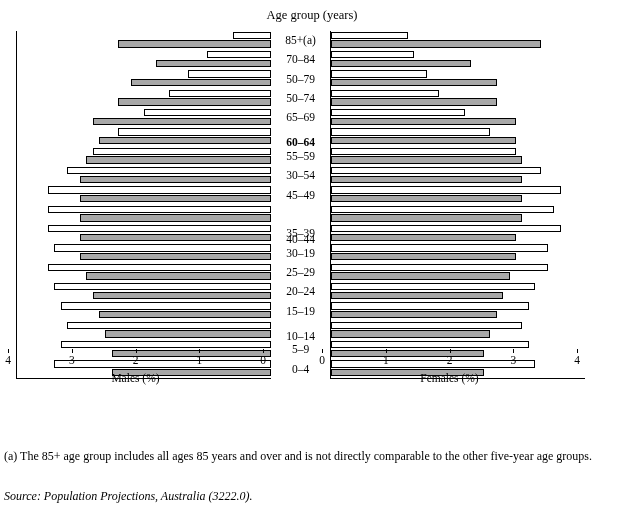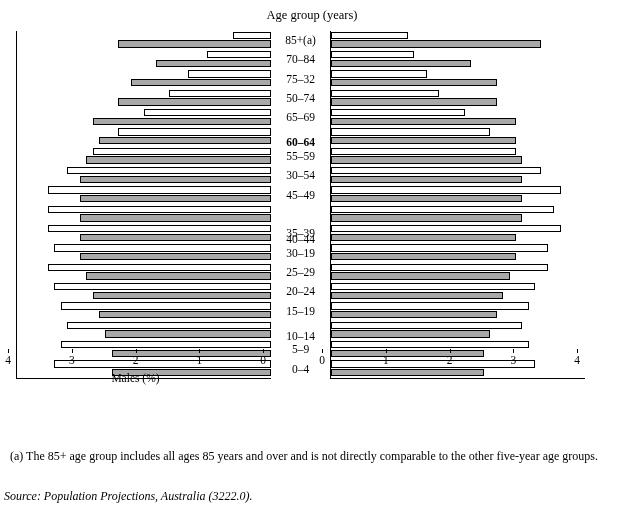--- a/index.html
+++ b/index.html
@@ -156,21 +156,21 @@
   .sw-2050 { background: #a8a8a8; }
 
   
   .footnote {
     position: absolute;
     left: 4px;
     width: 600px;
     font-size: 12px;
     line-height: 16px;
   }
-  #footnote-a { top: 448px; text-align: center; }
+  #footnote-a { top: 448px; }
   #footnote-src { top: 488px; font-style: italic; }
 </style>
 </head>
 <body>
 
 <div class="chart-wrap">
 
   <div id="title">Age group (years)</div>
 
   <div class="pyramid">
@@ -249,21 +249,21 @@
         </div>
       </div>
     <div class="labels-col">
         <div class="grp" style="top: 0px;">
           <div class="grp-label">85+(a)</div>
         </div>
         <div class="grp" style="top: 19.33px;">
           <div class="grp-label">70–84</div>
         </div>
         <div class="grp" style="top: 38.67px;">
-          <div class="grp-label">75–32</div>
+          <div class="grp-label">50–79</div>
         </div>
         <div class="grp" style="top: 58px;">
           <div class="grp-label">50–74</div>
         </div>
         <div class="grp" style="top: 77.33px;">
           <div class="grp-label">65–69</div>
         </div>
         <div class="grp" style="top: 102px; font-weight: bold;">
           <div class="grp-label">60–64</div>
         </div>
@@ -399,17 +399,18 @@
       <div class="ticklabel" style="left: 63.8px;">1</div>
       <div class="tick" style="left: 127.5px;"></div>
       <div class="ticklabel" style="left: 127.5px;">2</div>
       <div class="tick" style="left: 191.3px;"></div>
       <div class="ticklabel" style="left: 191.3px;">3</div>
       <div class="tick" style="left: 255px;"></div>
       <div class="ticklabel" style="left: 255px;">4</div>
     </div>
 
   <div class="axis-title" id="axtitle-left">Males (%)</div>
+  <div class="axis-title" id="axtitle-right">Females (%)</div>
 
 </div>
 
 <div class="footnote" id="footnote-a">(a) The 85+ age group includes all ages 85 years and over and is not directly comparable to the other five-year age groups.</div>
 <div class="footnote" id="footnote-src">Source: Population Projections, Australia (3222.0).</div>
 
 </body></html>

